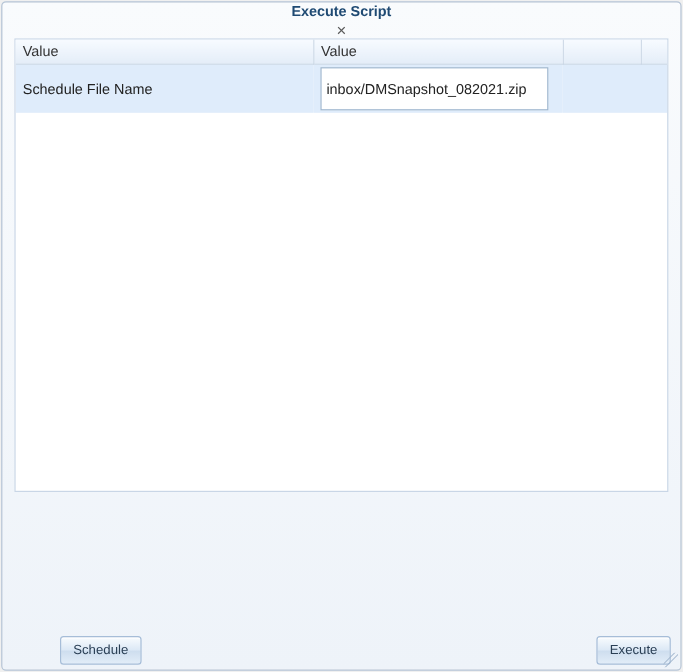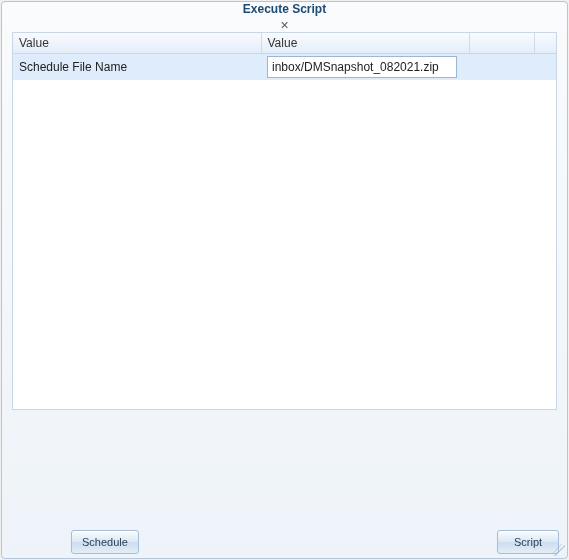--- a/index.html
+++ b/index.html
@@ -85,21 +85,21 @@
     overflow: hidden;
   }
   .cell-input {
     width: 190px;
     box-sizing: border-box;
     border: 1px solid #9eb6cf;
     background: #ffffff;
     font-family: inherit;
     font-size: 12px;
     padding: 1px 4px;
-    height: 22px;
+    height: 36px;
     color: #222;
   }
   .button-bar {
     position: absolute;
     left: 0; right: 0; bottom: 0;
     height: 32px;
     display: flex;
     align-items: center;
     padding: 0 8px;
   }
@@ -113,21 +113,21 @@
     padding: 0 10px;
     margin-left: 4px;
     border: 1px solid #a6bdd8;
     border-radius: 3px;
     background: linear-gradient(to bottom, #f8fbfe 0%, #dbe8f5 50%, #cdddee 51%, #e2edf8 100%);
     color: #2a3f55;
     font-size: 11px;
     cursor: pointer;
     box-shadow: inset 0 1px 0 #ffffff;
   }
-  .btn-left { margin-left: 61px; }
+  .btn-left { margin-left: 40px; }
   .resize-grip {
     position: absolute;
     right: 2px;
     bottom: 2px;
     width: 12px;
     height: 12px;
     background:
       linear-gradient(135deg, transparent 0 6px, #9fb4cc 6px 7px, transparent 7px 9px, #9fb4cc 9px 10px, transparent 10px);
     opacity: 0.6;
   }
@@ -166,17 +166,17 @@
           </td>
           <td colspan="2"></td>
         </tr>
       </tbody>
     </table>
   </div>
 
   <div class="button-bar">
     <div class="btn btn-left">Schedule</div>
     <div class="spacer"></div>
-    <div class="btn">Script</div>
+    <div class="btn">Execute</div>
   </div>
 
   <div class="resize-grip"></div>
 </div>
 
 </body></html>

